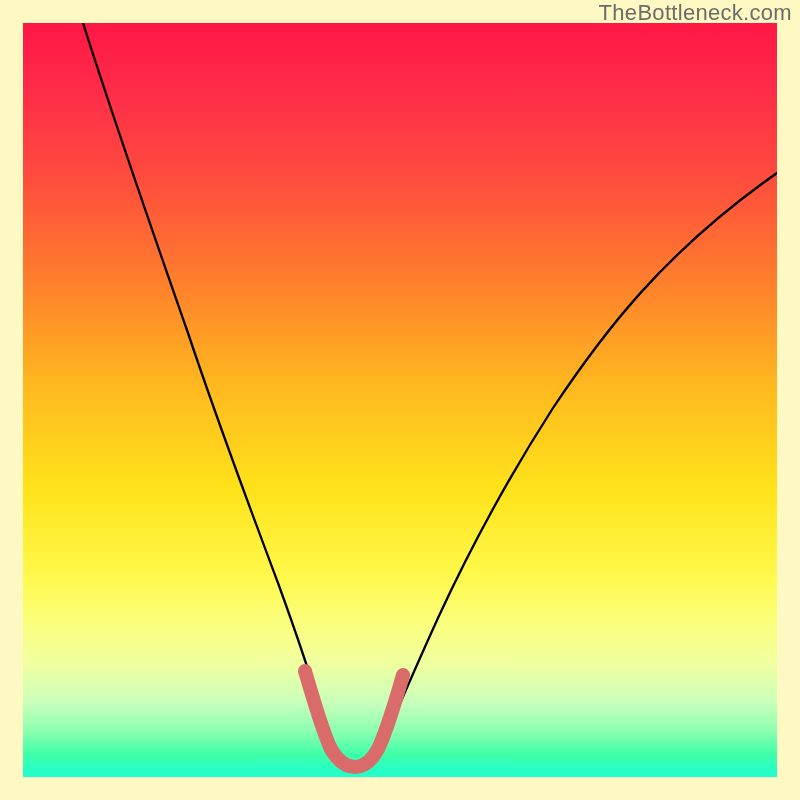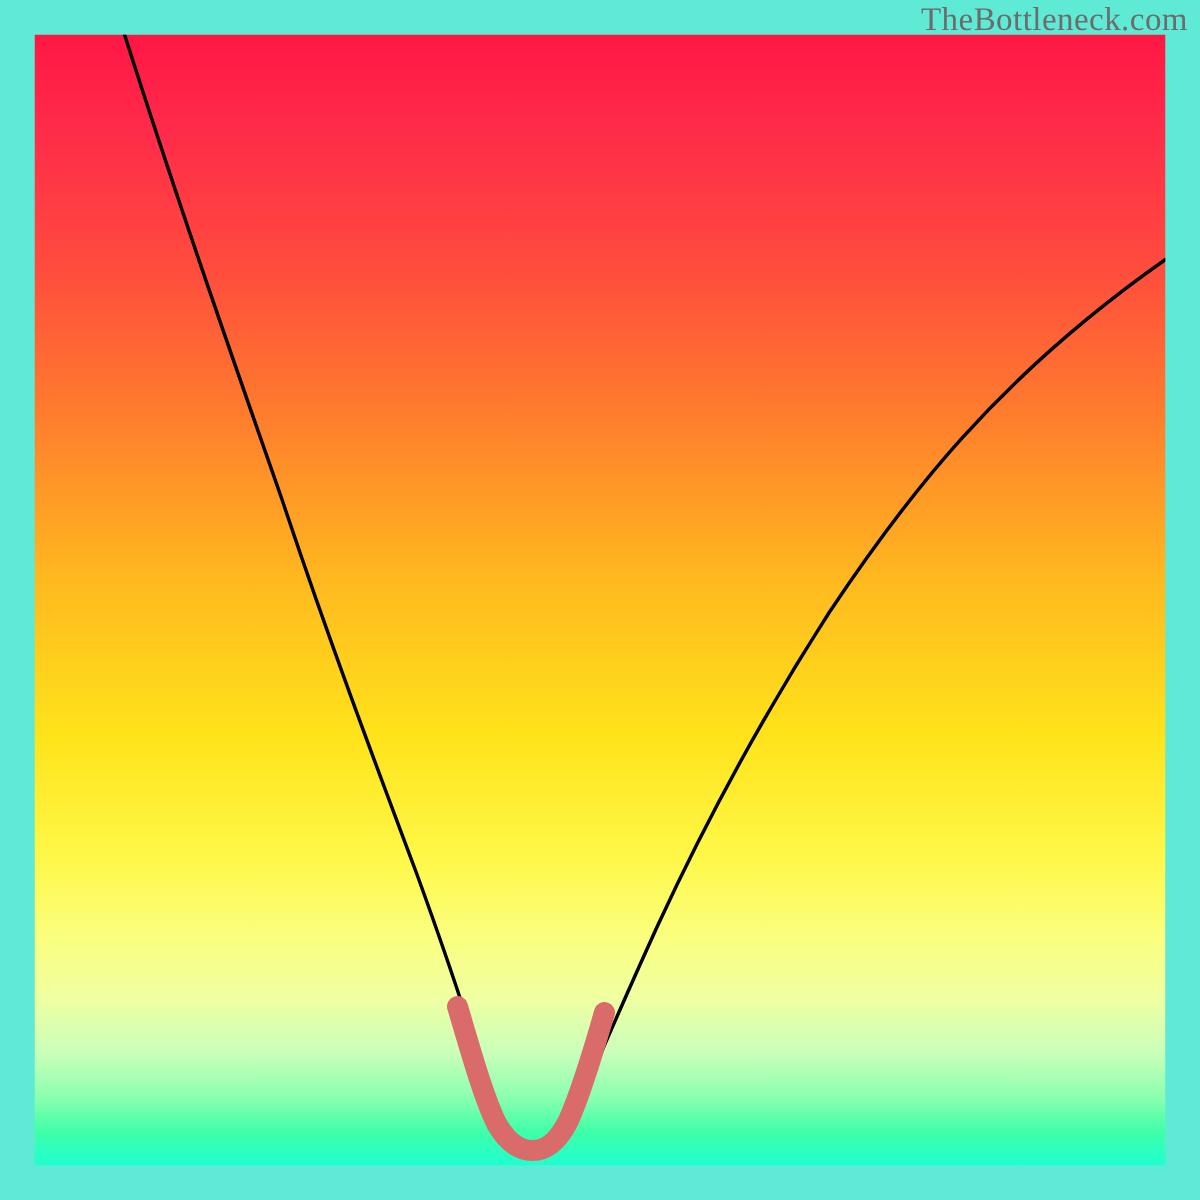--- a/index.html
+++ b/index.html
@@ -7,22 +7,21 @@
     padding: 0;
     width: 800px;
     height: 800px;
     background: #000;
     overflow: hidden;
     font-family: Arial, Helvetica, sans-serif;
   }
   .frame {
     position: absolute;
     inset: 0;
-    background: #5eead4;
-    font-family: Liberation Serif, serif;
+    background: #fef9c3;
   }
   .plot-area {
     position: absolute;
     left: 23px;
     top: 23px;
     width: 754px;
     height: 754px;
     overflow: hidden;
   }
   .gradient {

